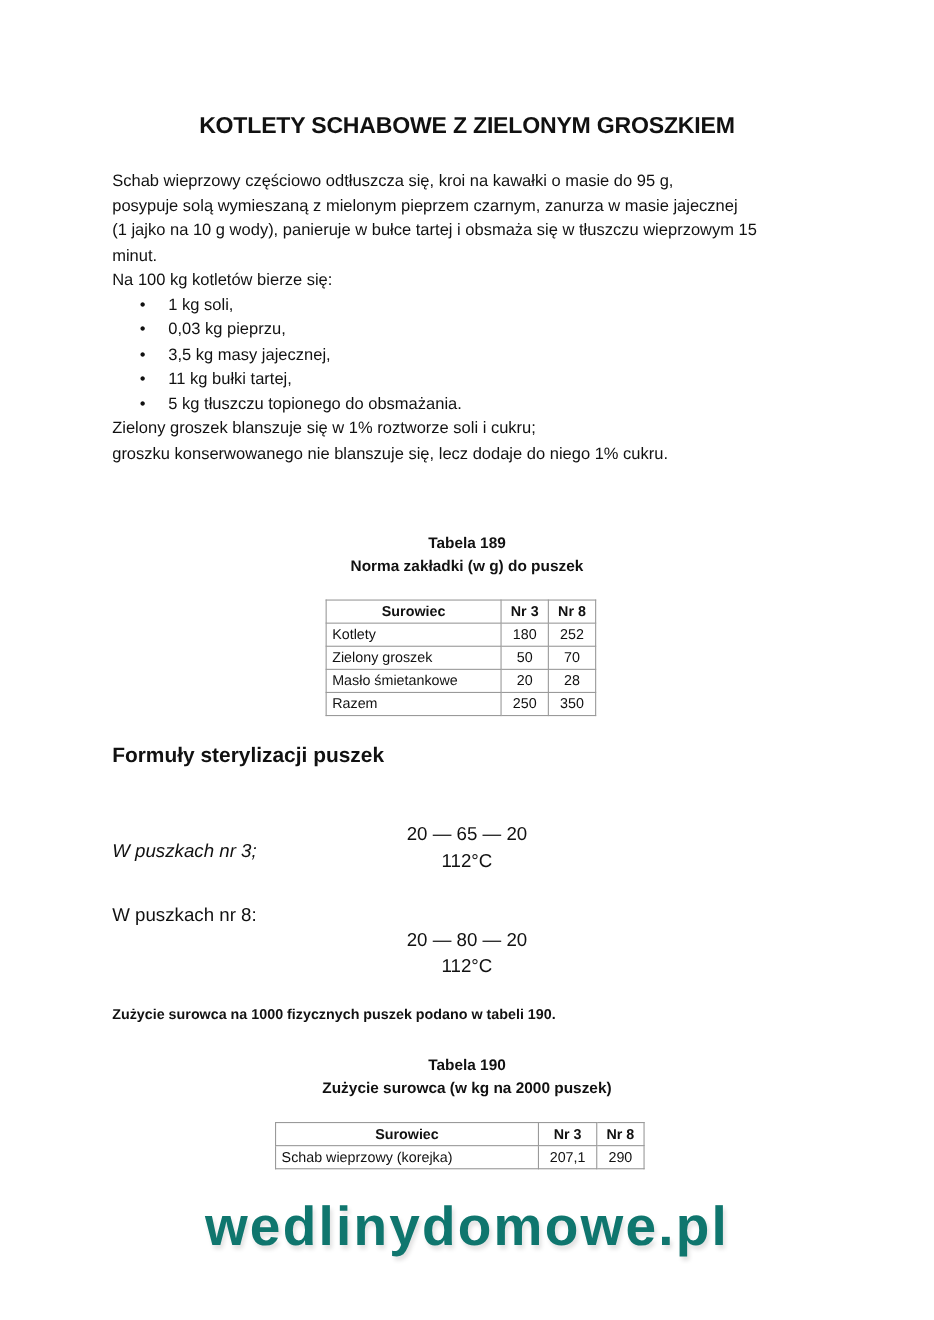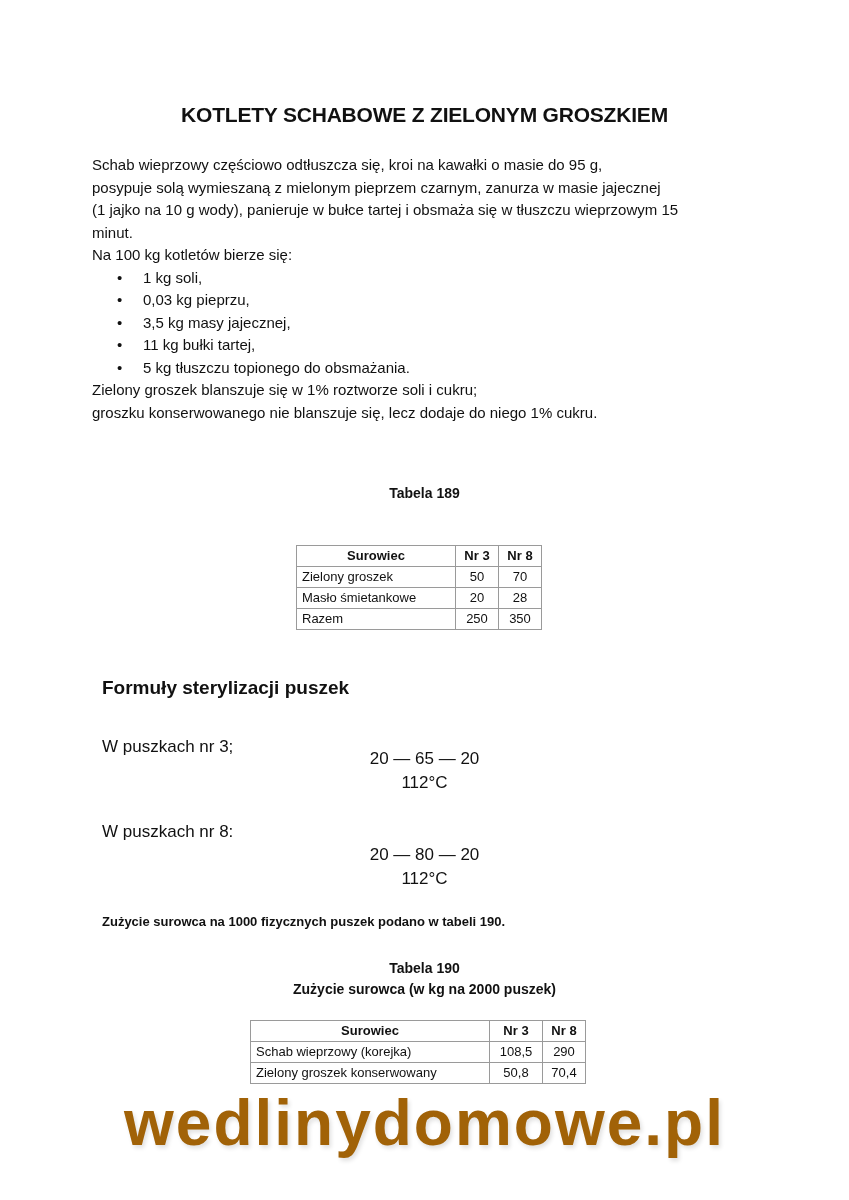--- a/index.html
+++ b/index.html
@@ -6,21 +6,21 @@
     body {
       width: 849px; height: 1200px; position: relative; overflow: hidden;
       font-family: "Liberation Sans", sans-serif; color: #111;
     }
     .page { position: absolute; left: 0; top: 0; width: 849px; height: 1200px; }
     .title {
       position: absolute; left: 0; width: 849px; top: 103px; text-align: center;
       font-size: 21px; font-weight: bold; letter-spacing: -0.2px;
     }
     .intro {
-      position: absolute; left: 92px; top: 154px; width: 660px;
+      position: absolute; left: 102px; top: 154px; width: 660px;
       font-size: 15px; line-height: 22.5px;
     }
     .intro p { margin: 0; }
     .intro ul { margin: 0; padding: 0; list-style: none; }
     .intro li { position: relative; padding-left: 51px; }
     .intro li .bullet { position: absolute; left: 25px; top: 0; }
     .h2 { position: absolute; left: 102px; font-weight: bold; font-size: 19px; }
     .h2.small { font-size: 13px; }
     .caption {
       position: absolute; left: 0; width: 849px; text-align: center;
@@ -34,21 +34,21 @@
     }
     table.data th { font-weight: bold; text-align: center; }
     table.data td.num { text-align: center; }
     .plain { position: absolute; left: 102px; font-size: 17px; }
     .formula {
       position: absolute; left: 0; width: 849px; text-align: center;
       font-size: 17px; line-height: 24px;
     }
     .watermark {
       position: absolute; left: 0; width: 849px; top: 1086px; text-align: center;
-      font-size: 64px; font-weight: bold; color: #a16207; letter-spacing: 2px;
+      font-size: 50px; font-weight: bold; color: #0f766e; letter-spacing: 2px;
       text-shadow: 2px 3px 4px rgba(0,0,0,0.12);
     }
   </style>
 </head>
 <body>
 
 <div class="page">
 
   <div class="title">KOTLETY SCHABOWE Z ZIELONYM GROSZKIEM</div>
 
@@ -65,28 +65,34 @@
       <li><span class="bullet">•</span><span>11 kg bułki tartej,</span></li>
       <li><span class="bullet">•</span><span>5 kg tłuszczu topionego do obsmażania.</span></li>
     </ul>
     <p>Zielony groszek blanszuje się w 1% roztworze soli i cukru;</p>
     <p>groszku konserwowanego nie blanszuje się, lecz dodaje do niego 1% cukru.</p>
   </div>
 
 
   <div class="caption" style="top:483px;">
     <div>Tabela 189</div>
+    <div>Norma zakładki (w g) do puszek</div>
   </div>
 
   <table class="data" style="left:296px; top:545px;">
     <tbody>
         <tr>
       <th style="width:148px;">Surowiec</th>
       <th style="width:32px;">Nr 3</th>
       <th style="width:32px;">Nr 8</th>
+    </tr>
+    <tr>
+      <td>Kotlety</td>
+      <td class="num">180</td>
+      <td class="num">252</td>
     </tr>
     <tr>
       <td>Zielony groszek</td>
       <td class="num">50</td>
       <td class="num">70</td>
     </tr>
     <tr>
       <td>Masło śmietankowe</td>
       <td class="num">20</td>
       <td class="num">28</td>
@@ -94,21 +100,21 @@
     <tr>
       <td>Razem</td>
       <td class="num">250</td>
       <td class="num">350</td>
     </tr>
   </tbody>
     </table>
 
   <div class="h2" style="top:677px;">Formuły sterylizacji puszek</div>
 
-  <div class="plain" style="top:737px;">W puszkach nr 3;</div>
+  <div class="plain" style="top:764px;font-style:italic;">W puszkach nr 3;</div>
   <div class="formula" style="top:747px;">
     <div>20 — 65 — 20</div>
     <div>112°C</div>
   </div>
 
   <div class="plain" style="top:822px;">W puszkach nr 8:</div>
   <div class="formula" style="top:843px;">
     <div>20 — 80 — 20</div>
     <div>112°C</div>
   </div>
@@ -122,25 +128,20 @@
 
   <table class="data" style="left:250px; top:1020px;">
     <tbody>
         <tr>
       <th style="width:228px;">Surowiec</th>
       <th style="width:42px;">Nr 3</th>
       <th style="width:32px;">Nr 8</th>
     </tr>
     <tr>
       <td>Schab wieprzowy (korejka)</td>
-      <td class="num">108,5</td>
+      <td class="num">207,1</td>
       <td class="num">290</td>
-    </tr>
-    <tr>
-      <td>Zielony groszek konserwowany</td>
-      <td class="num">50,8</td>
-      <td class="num">70,4</td>
     </tr>
   </tbody>
     </table>
 
   <div class="watermark">wedlinydomowe.pl</div>
 </div>
 
 </body></html>

